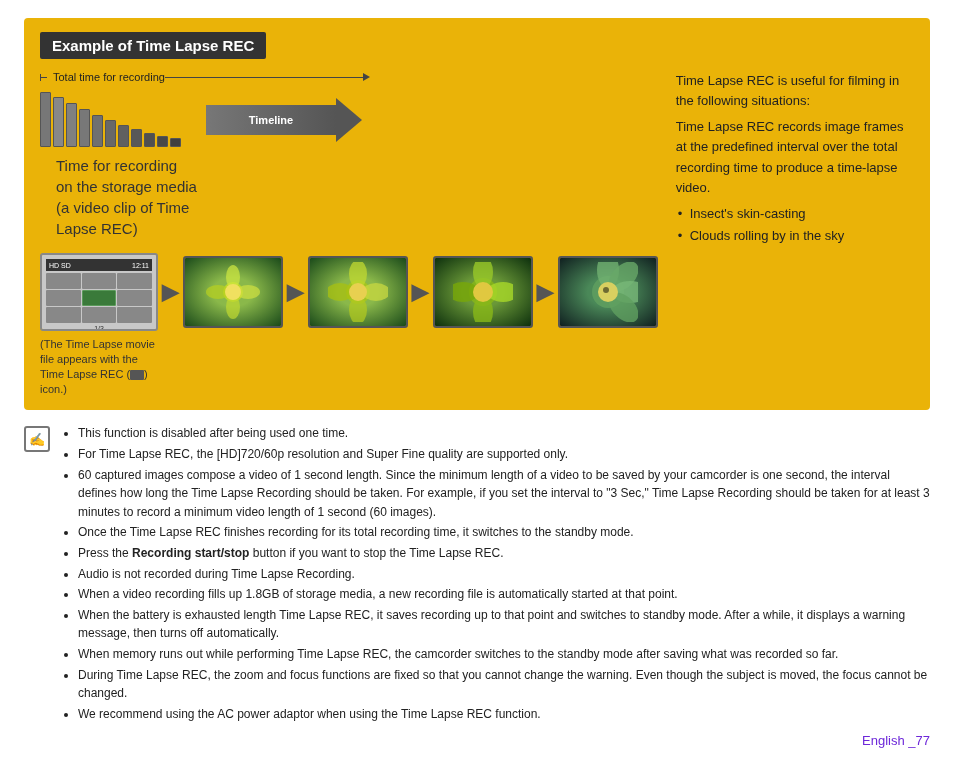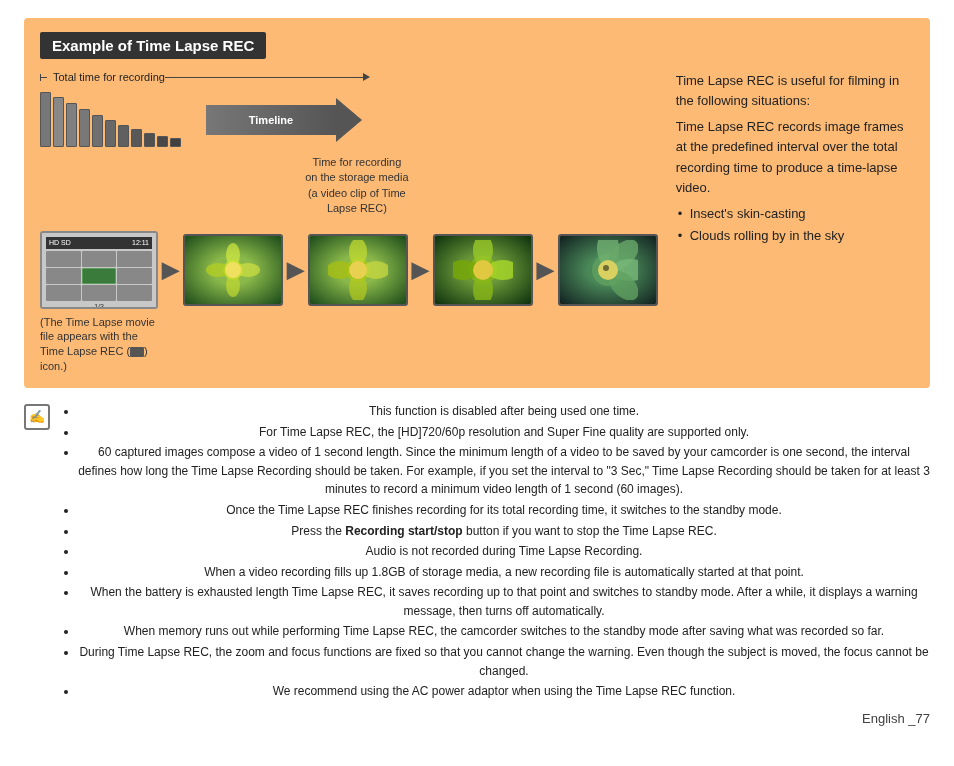--- a/index.html
+++ b/index.html
@@ -11,21 +11,21 @@
       font-size: 13px;
       color: #222;
     }
     .page {
       width: 954px;
       padding: 18px 24px 16px 24px;
     }
 
     
     .diagram-box {
-      background: #fdba74;
+      background: #eab308;
       border-radius: 4px;
       padding: 14px 16px 14px 16px;
       margin-bottom: 14px;
     }
     .diagram-title {
       background: #333;
       color: #fff;
       font-size: 15px;
       font-weight: bold;
       padding: 5px 12px;
@@ -170,33 +170,32 @@
     }
     .notes-content {
       flex: 1;
       font-size: 12px;
       line-height: 1.55;
       color: #222;
     }
     .notes-content ul {
       list-style: disc;
       padding-left: 16px;
-      text-align: center;
     }
     .notes-content ul li {
       margin-bottom: 2px;
     }
 
     
     .page-number-row {
       display: flex;
       justify-content: flex-end;
       margin-top: 8px;
       font-size: 13px;
-      color: #404040;
+      color: #6d28d9;
     }
 
     
     .tl-wrapper {
       display: flex;
       flex-direction: column;
     }
     .tl-arrows-section {
       width: 330px;
       position: relative;
@@ -258,24 +257,23 @@
     .bta-tip {
       width: 0; height: 0;
       border-top: 22px solid transparent;
       border-bottom: 22px solid transparent;
       border-left: 26px solid #555;
     }
 
     .storage-note {
       margin-top: 8px;
       margin-left: 16px;
-      font-size: 11px;
+      font-size: 15px;
       line-height: 1.4;
       color: #333;
-      text-align: center;
     }
   </style>
 </head>
 <body>
 
 <div class="page">
 
   <div class="diagram-box">
     <div class="diagram-title">Example of Time Lapse REC</div>
 

